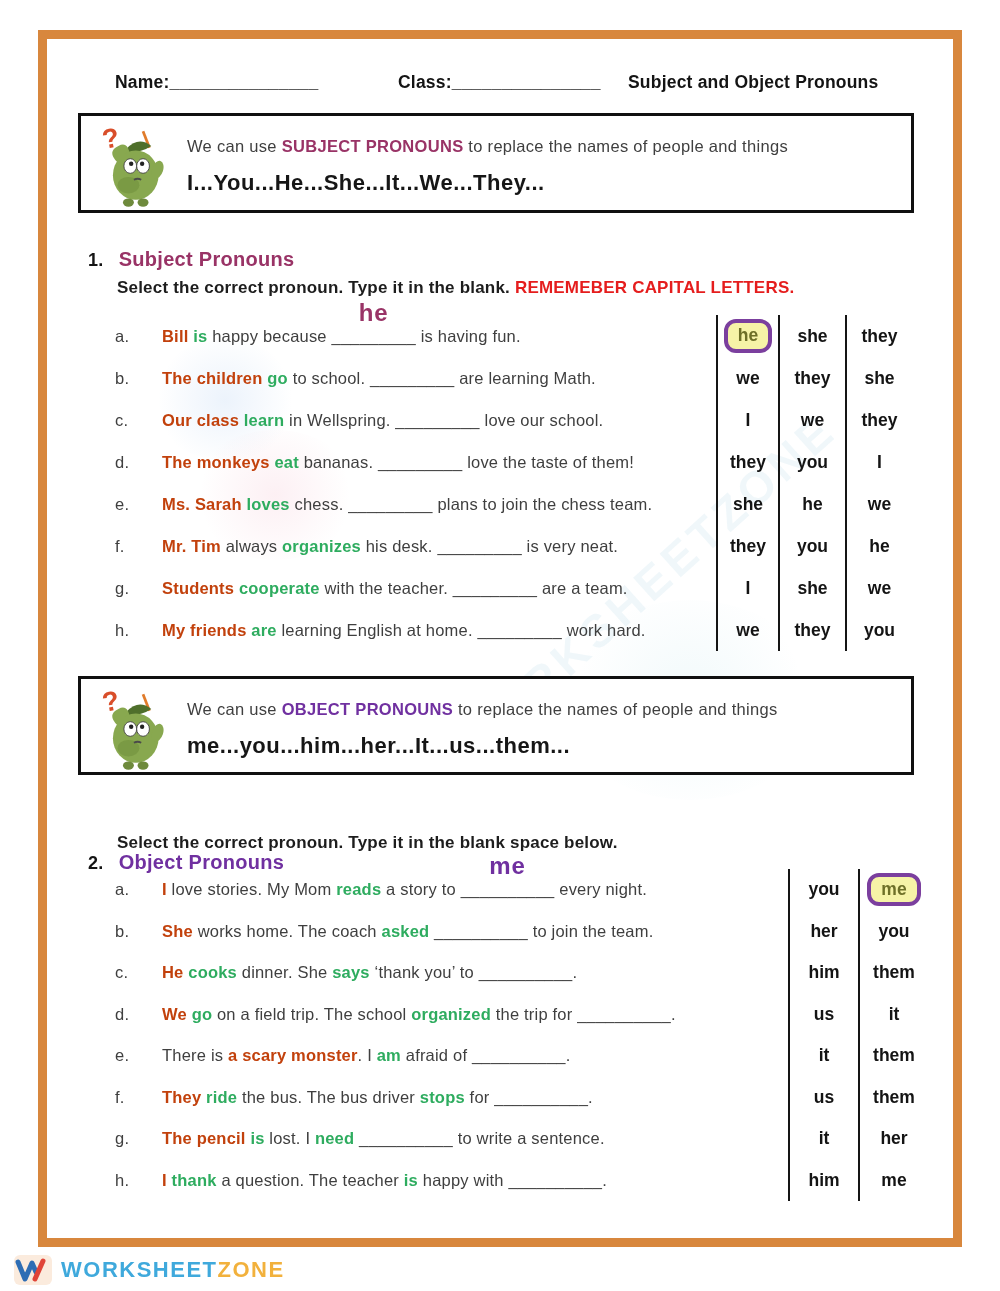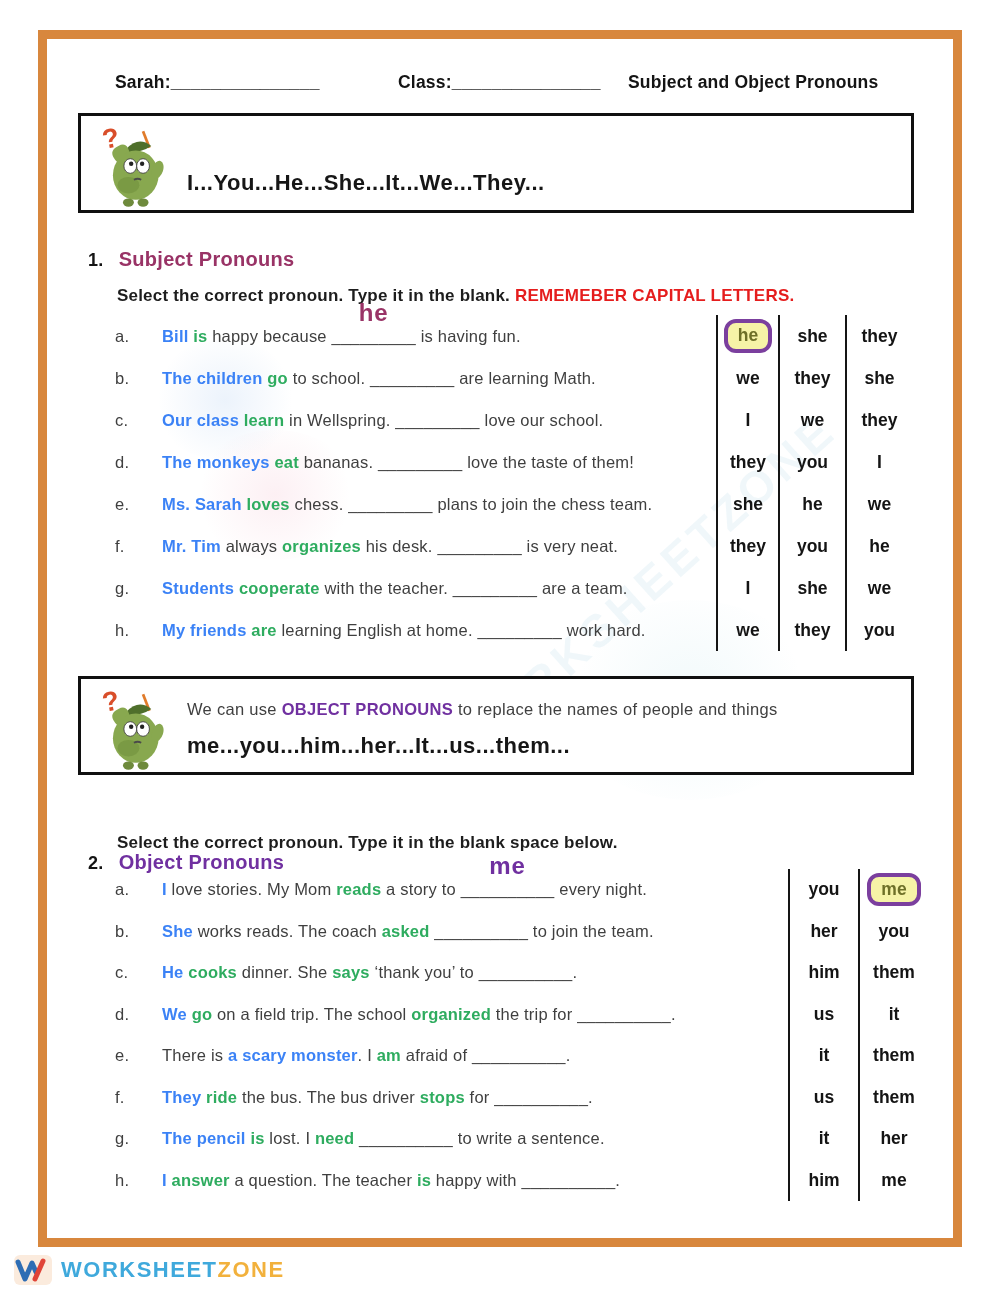--- a/index.html
+++ b/index.html
@@ -26,31 +26,31 @@
   .ib .l1{position:absolute;left:106px;top:21px;font-size:16.5px;color:#3A3A3A;letter-spacing:.3px;white-space:nowrap;}
   .ib .l2{position:absolute;left:106px;top:54px;font-size:22px;font-weight:bold;color:#161616;letter-spacing:.5px;white-space:nowrap;}
   .seg-mag{color:#993366;font-weight:bold;}
   .seg-pur{color:#7030A0;font-weight:bold;}
   
   .sh{position:absolute;font-weight:bold;font-size:20px;letter-spacing:.3px;white-space:nowrap;}
   #sh1{left:88px;top:248px;} #sh2{left:88px;top:803px;margin-top:48px;}
   .sh .num{color:#141414;font-size:18px;margin-right:15px;}
   #sh1 .ttl{color:#993366;} #sh2 .ttl{color:#7030A0;}
   .instr{position:absolute;left:117px;font-size:17px;font-weight:bold;color:#1d1d1d;letter-spacing:.2px;white-space:nowrap;}
-  #ins1{top:278px;margin-top:8px;} #ins2{top:833px;}
+  #ins1{top:278px;} #ins2{top:833px;}
   .seg-ib{color:#1d1d1d;} .seg-red{color:#E51D1D;}
   
   .rows{position:absolute;left:115px;}
   #rows1{top:315px;width:600px;}
   #rows2{top:869px;width:670px;}
   .ex-row{display:flex;align-items:center;font-size:16.5px;color:#3F3F3F;white-space:nowrap;letter-spacing:.2px;}
   #rows1 .ex-row{height:42px;} #rows2 .ex-row{height:41.5px;}
   .ex-letter{width:47px;flex:0 0 47px;color:#3F3F3F;}
   .seg-p{color:#3F3F3F;}
-  .seg-b{color:#3b82f6;font-weight:bold;}
+  .seg-b{color:#c2410c;font-weight:bold;}
   .seg-g{color:#2EAC5F;font-weight:bold;}
   .seg-blank{position:relative;display:inline-block;color:#3F3F3F;}
   .seg-blank .ans{position:absolute;left:50%;top:-28px;transform:translateX(-50%);
                   font-weight:bold;font-size:24px;letter-spacing:1px;}
   #rows1 .seg-blank .ans{color:#993366;}
   #rows2 .seg-blank .ans{color:#7030A0;}
   
   .opts{position:absolute;display:flex;}
   #opts1{left:716px;top:315px;height:336px;}
   #opts2{left:788px;top:869px;height:332px;}
@@ -70,41 +70,42 @@
 <body>
 
 <div class="page">
   <div class="blob blob1"></div>
   <div class="blob blob2"></div>
   <div class="blob blob3"></div>
   <div class="wm">WORKSHEETZONE</div>
 
   <div class="frame"></div>
 
-  <span class="hdr-name">Sarah:_______________</span>
+  <span class="hdr-name">Name:_______________</span>
   <span class="hdr-class">Class:_______________</span>
   <span class="hdr-title">Subject and Object Pronouns</span>
 
   <div class="ib" id="ib1">
     <svg class="mascot" width="64" height="84" viewBox="0 0 70 92">
       <text x="2" y="26" font-size="30" font-weight="bold" fill="#D94E2A" transform="rotate(-10 10 20)">?</text>
       <path d="M46 8 L53 26" stroke="#E07B2A" stroke-width="3"></path>
       <path d="M28 27 Q41 13 55 24 Q45 31 30 31 Z" fill="#4F6F2B"></path>
       <path d="M18 42 Q6 30 19 24 Q28 19 31 30 L24 40 Z" fill="#88A84F"></path>
       <ellipse cx="38" cy="56" rx="25" ry="27" fill="#88A84F"></ellipse>
       <ellipse cx="30" cy="67" rx="12" ry="9" fill="#7A9A44"></ellipse>
       <ellipse cx="62" cy="50" rx="6" ry="10" fill="#88A84F" transform="rotate(18 62 50)"></ellipse>
       <ellipse cx="32" cy="46" rx="7" ry="8" fill="#ffffff" stroke="#444" stroke-width="1"></ellipse>
       <ellipse cx="46" cy="46" rx="7" ry="8" fill="#ffffff" stroke="#444" stroke-width="1"></ellipse>
       <circle cx="33" cy="43.5" r="2.4" fill="#222"></circle>
       <circle cx="45" cy="43.5" r="2.4" fill="#222"></circle>
       <path d="M36 61 Q40 59 44 61" stroke="#4a4a4a" stroke-width="2" fill="none"></path>
       <ellipse cx="30" cy="86" rx="6" ry="4.5" fill="#6E8A3C"></ellipse>
       <ellipse cx="46" cy="86" rx="6" ry="4.5" fill="#6E8A3C"></ellipse>
     </svg>
+    <div class="l1"><span class="seg-p">We can use </span><span class="seg-mag">SUBJECT PRONOUNS</span><span class="seg-p"> to replace the names of people and things</span></div>
     <div class="l2">I...You...He...She...It...We...They...</div>
   </div>
 
   <div class="sh" id="sh1">
     <span class="num">1.</span><span class="ttl">Subject Pronouns</span>
   </div>
   <div class="instr" id="ins1"><span class="seg-ib">Select the correct pronoun. Type it in the blank. </span><span class="seg-red">REMEMEBER CAPITAL LETTERS.</span></div>
   <div class="rows" id="rows1">
       <div class="ex-row">
         <span class="ex-letter">a.</span>
@@ -245,21 +246,21 @@
     <span class="num">2.</span><span class="ttl">Object Pronouns</span>
   </div>
   <div class="instr" id="ins2"><span class="seg-ib">Select the correct pronoun. Type it in the blank space below.</span></div>
   <div class="rows" id="rows2">
       <div class="ex-row">
         <span class="ex-letter">a.</span>
         <span class="ex-sentence"><span class="seg-b">I</span><span class="seg-p"> love stories. My Mom </span><span class="seg-g">reads</span><span class="seg-p"> a story to </span><span class="seg-blank">__________<span class="ans">me</span></span><span class="seg-p"> every night.</span></span>
       </div>
       <div class="ex-row">
         <span class="ex-letter">b.</span>
-        <span class="ex-sentence"><span class="seg-b">She</span><span class="seg-p"> works reads. The coach </span><span class="seg-g">asked</span><span class="seg-p"> </span><span class="seg-blank">__________</span><span class="seg-p"> to join the team.</span></span>
+        <span class="ex-sentence"><span class="seg-b">She</span><span class="seg-p"> works home. The coach </span><span class="seg-g">asked</span><span class="seg-p"> </span><span class="seg-blank">__________</span><span class="seg-p"> to join the team.</span></span>
       </div>
       <div class="ex-row">
         <span class="ex-letter">c.</span>
         <span class="ex-sentence"><span class="seg-b">He </span><span class="seg-g">cooks</span><span class="seg-p"> dinner. She </span><span class="seg-g">says</span><span class="seg-p"> ‘thank you’ to </span><span class="seg-blank">__________</span><span class="seg-p">.</span></span>
       </div>
       <div class="ex-row">
         <span class="ex-letter">d.</span>
         <span class="ex-sentence"><span class="seg-b">We </span><span class="seg-g">go</span><span class="seg-p"> on a field trip. The school </span><span class="seg-g">organized</span><span class="seg-p"> the trip for </span><span class="seg-blank">__________</span><span class="seg-p">.</span></span>
       </div>
       <div class="ex-row">
@@ -269,21 +270,21 @@
       <div class="ex-row">
         <span class="ex-letter">f.</span>
         <span class="ex-sentence"><span class="seg-b">They </span><span class="seg-g">ride</span><span class="seg-p"> the bus. The bus driver </span><span class="seg-g">stops</span><span class="seg-p"> for </span><span class="seg-blank">__________</span><span class="seg-p">.</span></span>
       </div>
       <div class="ex-row">
         <span class="ex-letter">g.</span>
         <span class="ex-sentence"><span class="seg-b">The pencil </span><span class="seg-g">is</span><span class="seg-p"> lost. I </span><span class="seg-g">need</span><span class="seg-p"> </span><span class="seg-blank">__________</span><span class="seg-p"> to write a sentence.</span></span>
       </div>
       <div class="ex-row">
         <span class="ex-letter">h.</span>
-        <span class="ex-sentence"><span class="seg-b">I </span><span class="seg-g">answer</span><span class="seg-p"> a question. The teacher </span><span class="seg-g">is</span><span class="seg-p"> happy with </span><span class="seg-blank">__________</span><span class="seg-p">.</span></span>
+        <span class="ex-sentence"><span class="seg-b">I </span><span class="seg-g">thank</span><span class="seg-p"> a question. The teacher </span><span class="seg-g">is</span><span class="seg-p"> happy with </span><span class="seg-blank">__________</span><span class="seg-p">.</span></span>
       </div>
     </div>
   <div class="opts" id="opts2">
       <div class="opt-col opt-col0">
         <div class="opt-cell">
           <span>you</span>
         </div>
         <div class="opt-cell">
           <span>her</span>
         </div>

